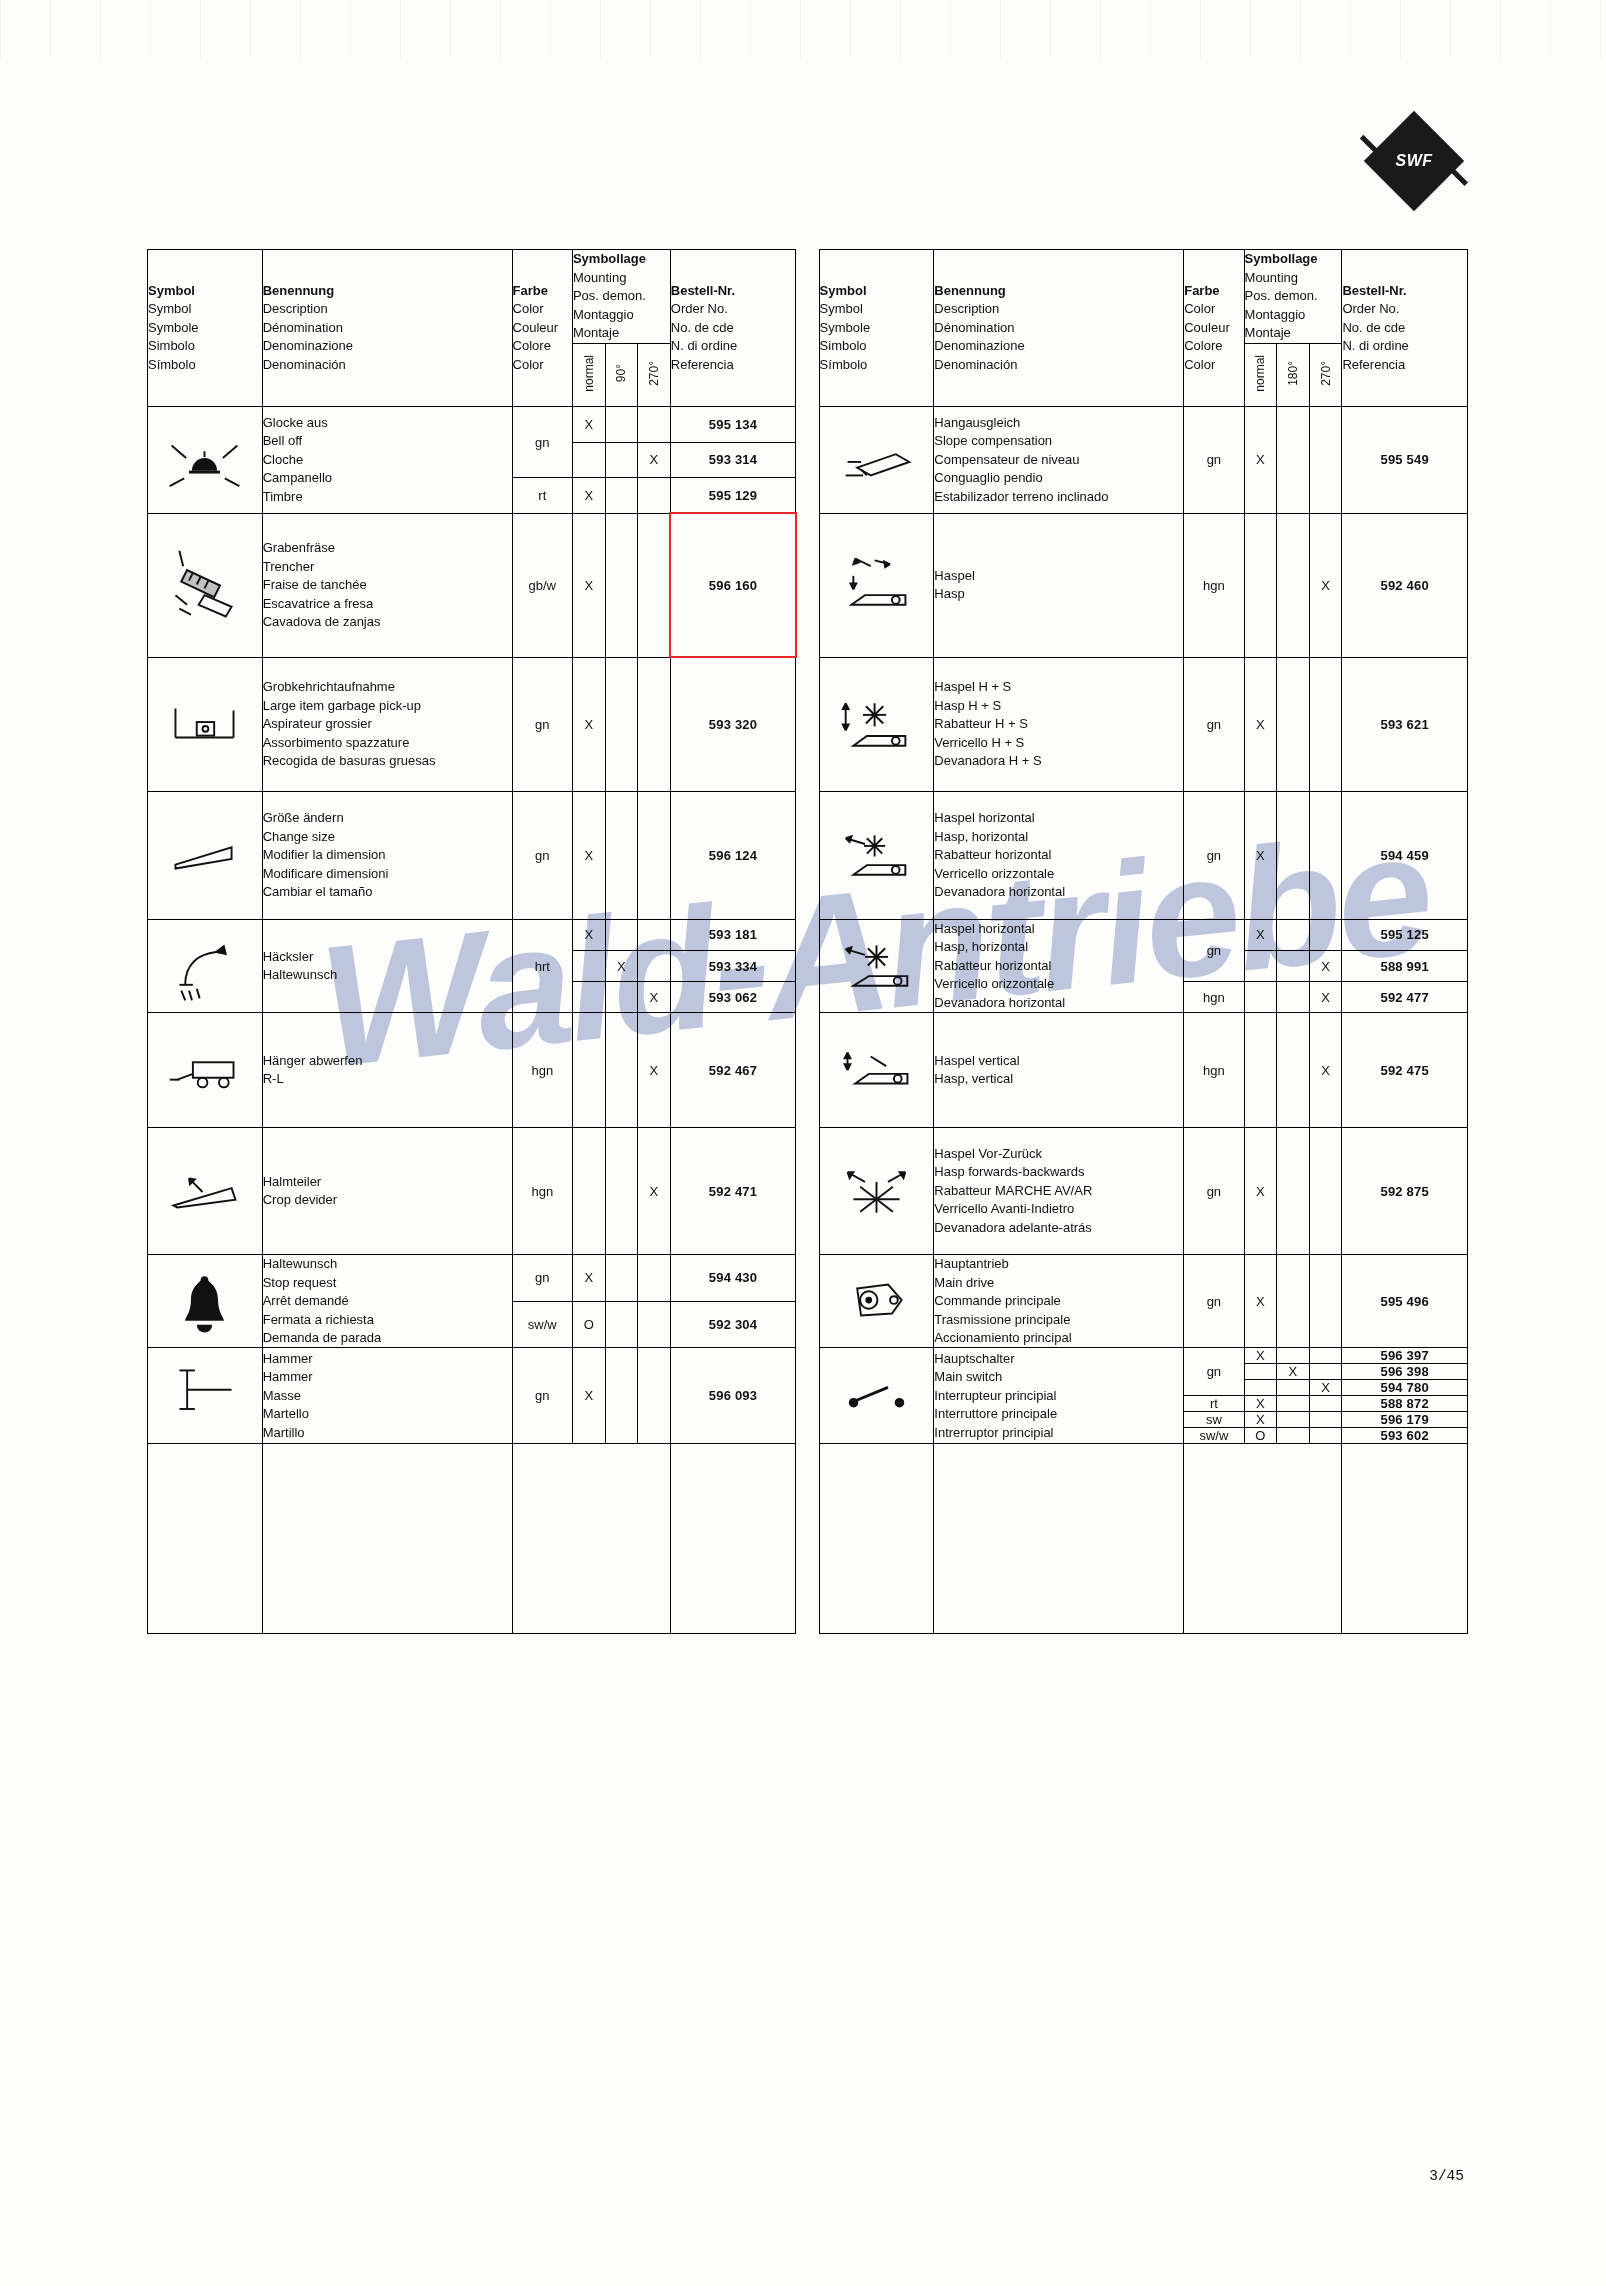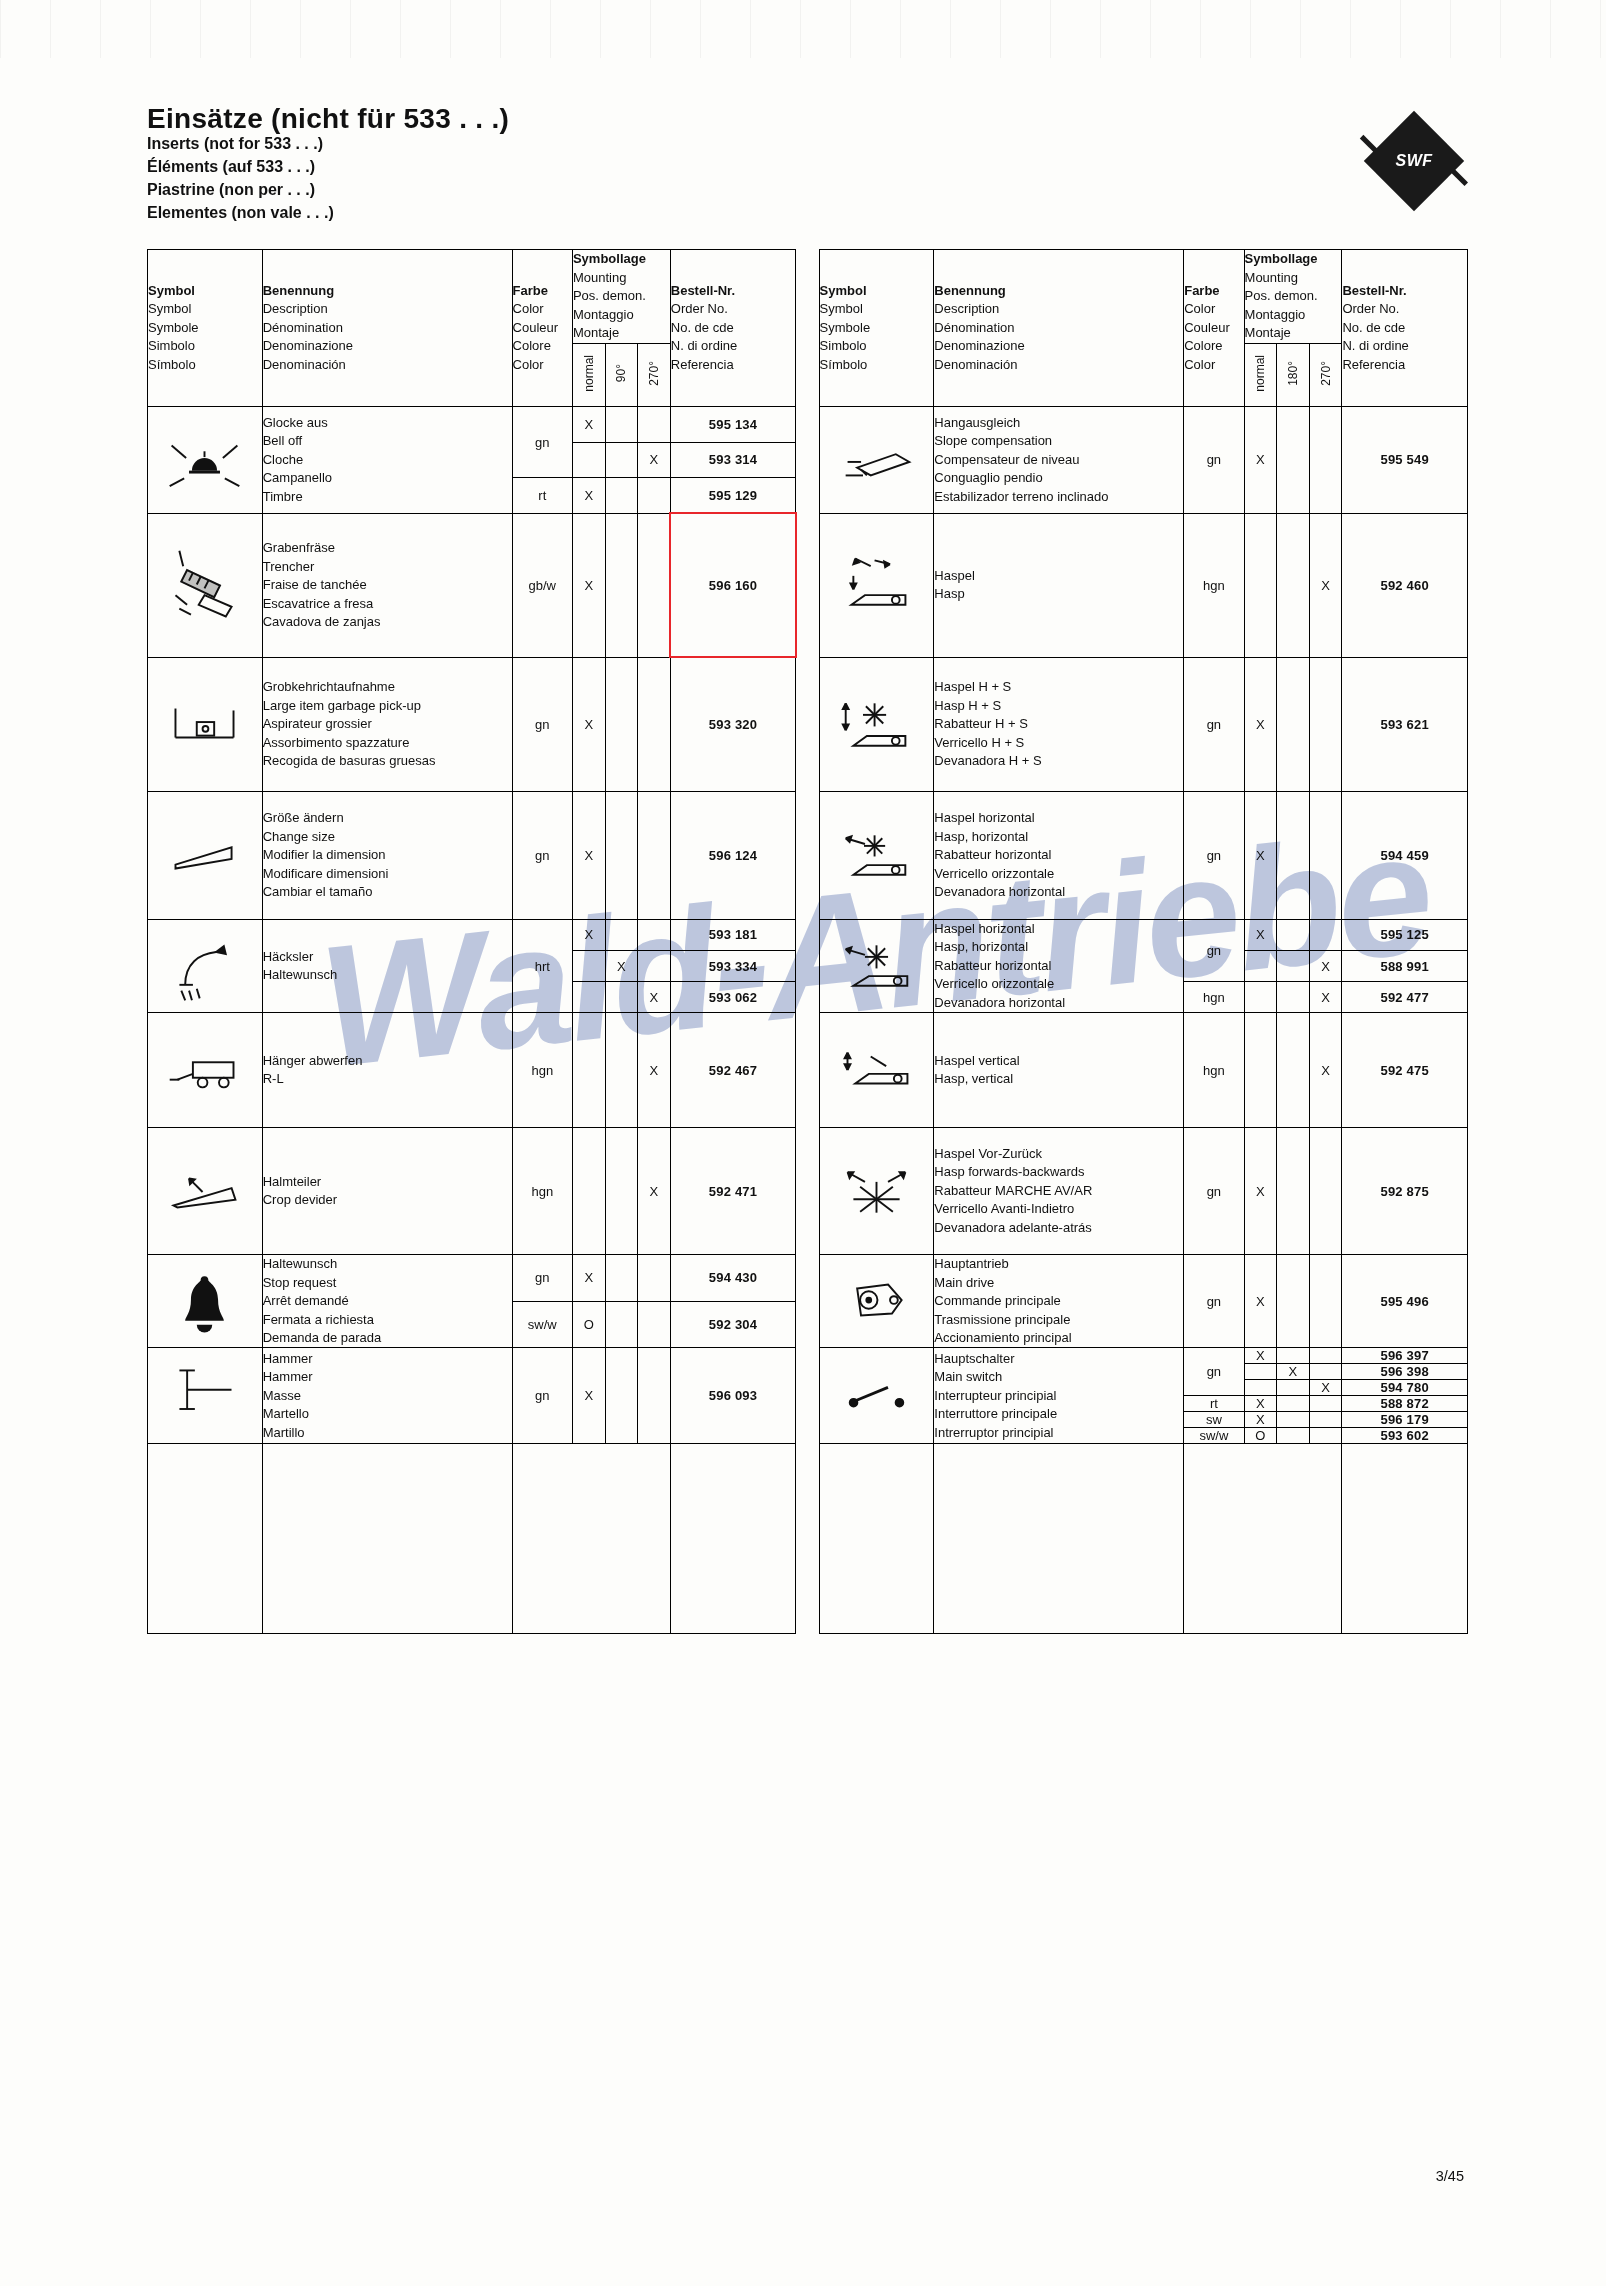--- a/index.html
+++ b/index.html
@@ -181,37 +181,31 @@
     font-size: 13.5px;
     color: #111;
     line-height: 1.5;
   }
   .pageno {
     position: absolute;
     right: 143px;
     top: 2168px;
     font-size: 14.5px;
     color: #111;
+    font-family: Liberation Mono, monospace;
   }
 
   svg { display: block; margin: 0 auto; }
 </style>
 </head>
 <body>
 
 <div class="page">
   <div class="scan-grid"></div>
 
-  <div class="title-block">
-    <div class="title-main">Einsätze (nicht für 533 . . .)</div>
-    <div class="title-sub">Inserts (not for 533 . . .)</div>
-    <div class="title-sub">Éléments (auf 533 . . .)</div>
-    <div class="title-sub">Piastrine (non per . . .)</div>
-    <div class="title-sub">Elementes (non vale . . .)</div>
-  </div>
 
   <div class="logo">
     <div class="logo-bar tl"></div>
     <div class="logo-bar br"></div>
     <div class="logo-diamond"></div>
     <div class="logo-text">SWF</div>
   </div>
 
   <div class="watermark">Wald-Antriebe</div>
 

